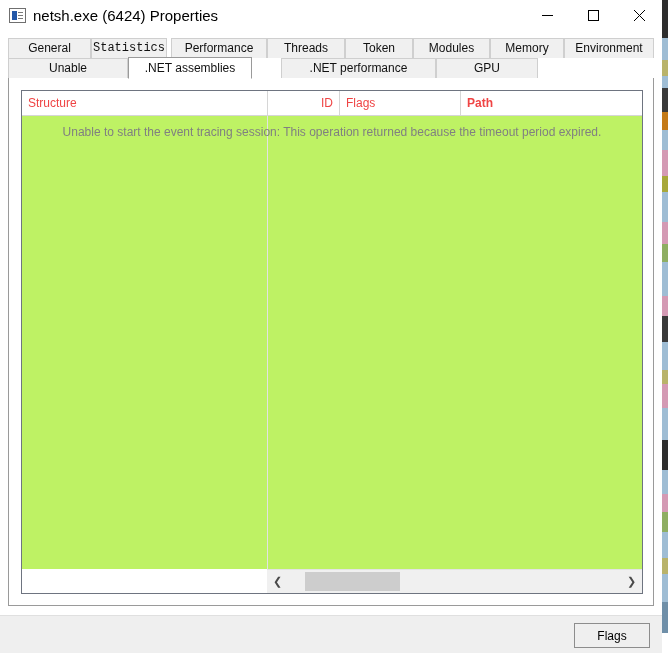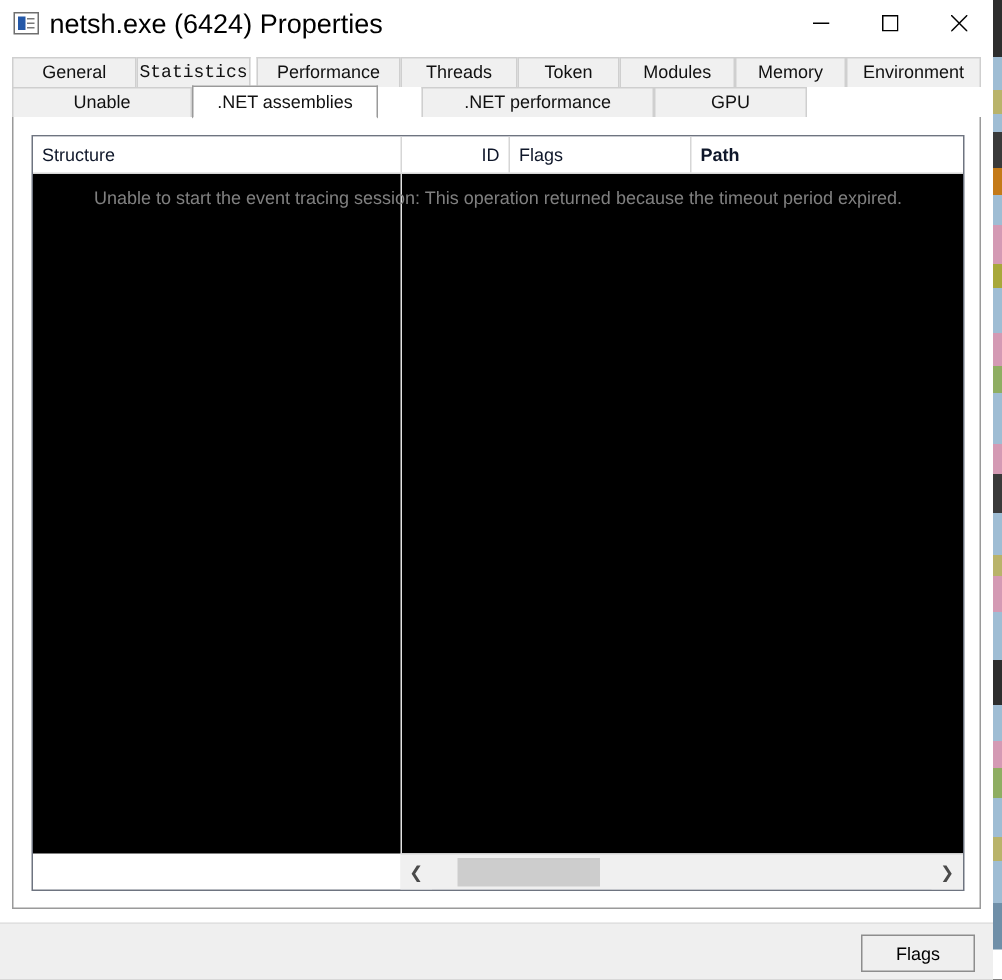--- a/index.html
+++ b/index.html
@@ -70,21 +70,21 @@
   }
   #app-icon .ln1 { top: 3px; }
   #app-icon .ln2 { top: 6px; }
   #app-icon .ln3 { top: 9px; }
 
   #window-title {
     position: absolute;
     left: 33px; top: 7px;
     height: 18px;
     line-height: 18px;
-    font-size: 18px;
+    font-size: 15px;
     color: #000000;
     white-space: nowrap;
   }
 
   .winbtn {
     position: absolute;
     top: 0;
     width: 46px;
     height: 30px;
     background: transparent;
@@ -173,38 +173,38 @@
     background: #ffffff;
     border-bottom: 1px solid #d6d6d6;
     box-sizing: border-box;
   }
   .col-head {
     position: absolute;
     top: 0;
     height: 24px;
     line-height: 24px;
     font-size: 12px;
-    color: #0f172a;
+    color: #ef4444;
     box-sizing: border-box;
     border-right: 1px solid #d6d6d6;
     padding: 0 6px;
     white-space: nowrap;
     overflow: hidden;
     cursor: default;
   }
   .col-head.right { text-align: right; }
   .col-head.last { border-right: none; }
 
   #list-body {
     position: absolute;
     left: 0;
     top: 25px;
     width: 620px;
     height: 453px;
-    background: #000000;
+    background: #bef264;
   }
   #grid-line-1 {
     position: absolute;
     left: 245px;
     top: 0;
     width: 1px;
     height: 453px;
     background: #e2e2e2;
   }
   #empty-message {

